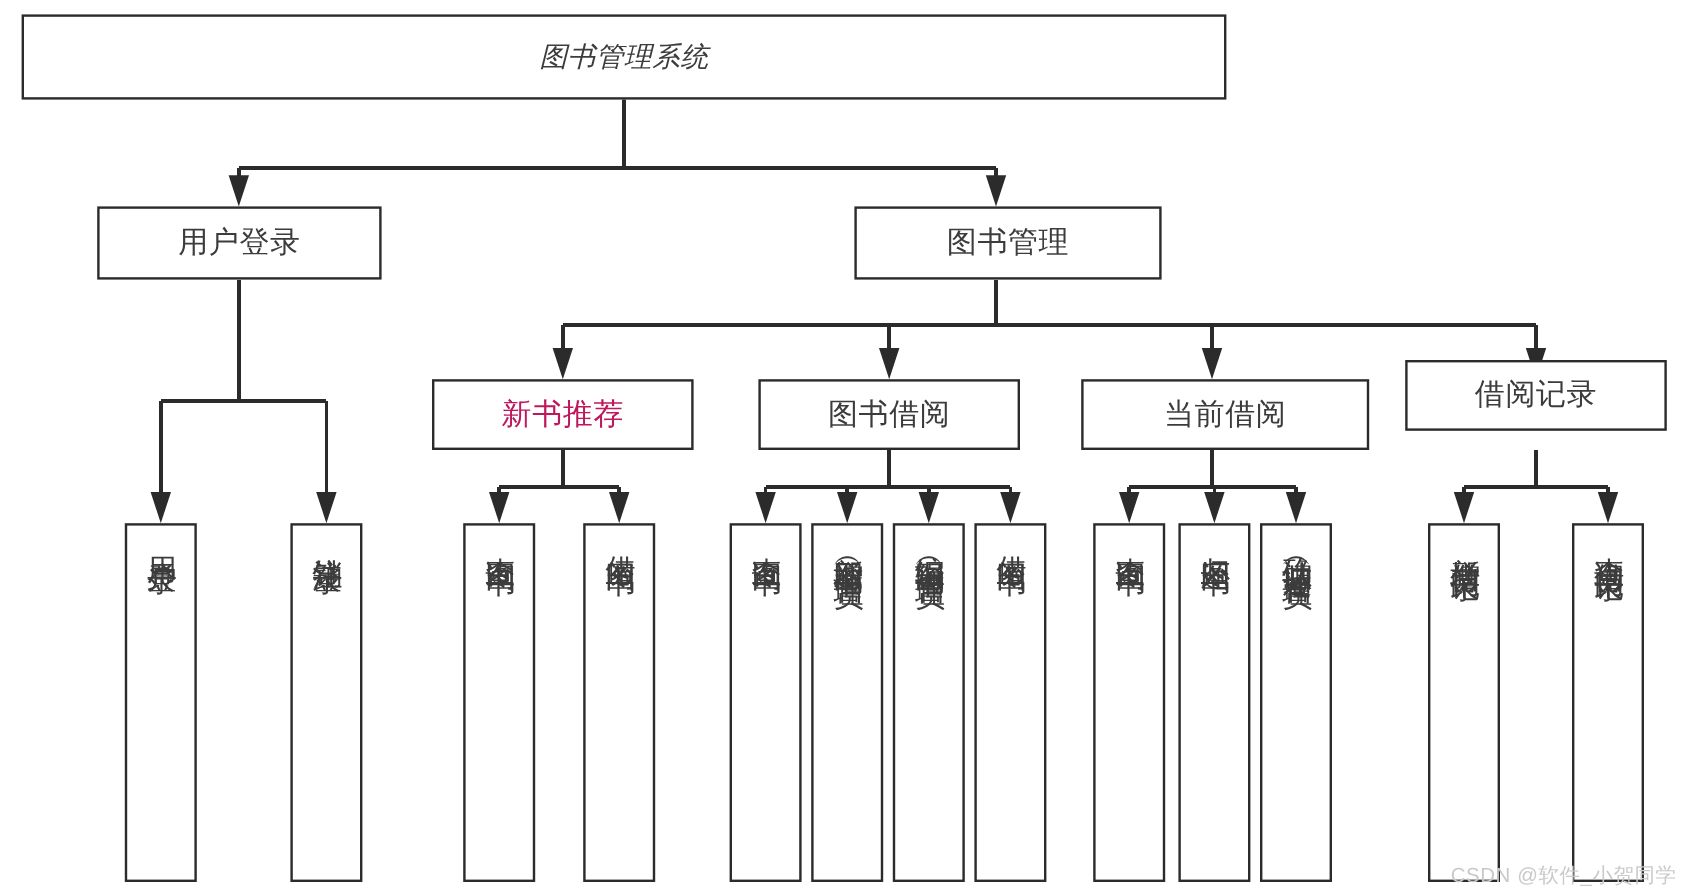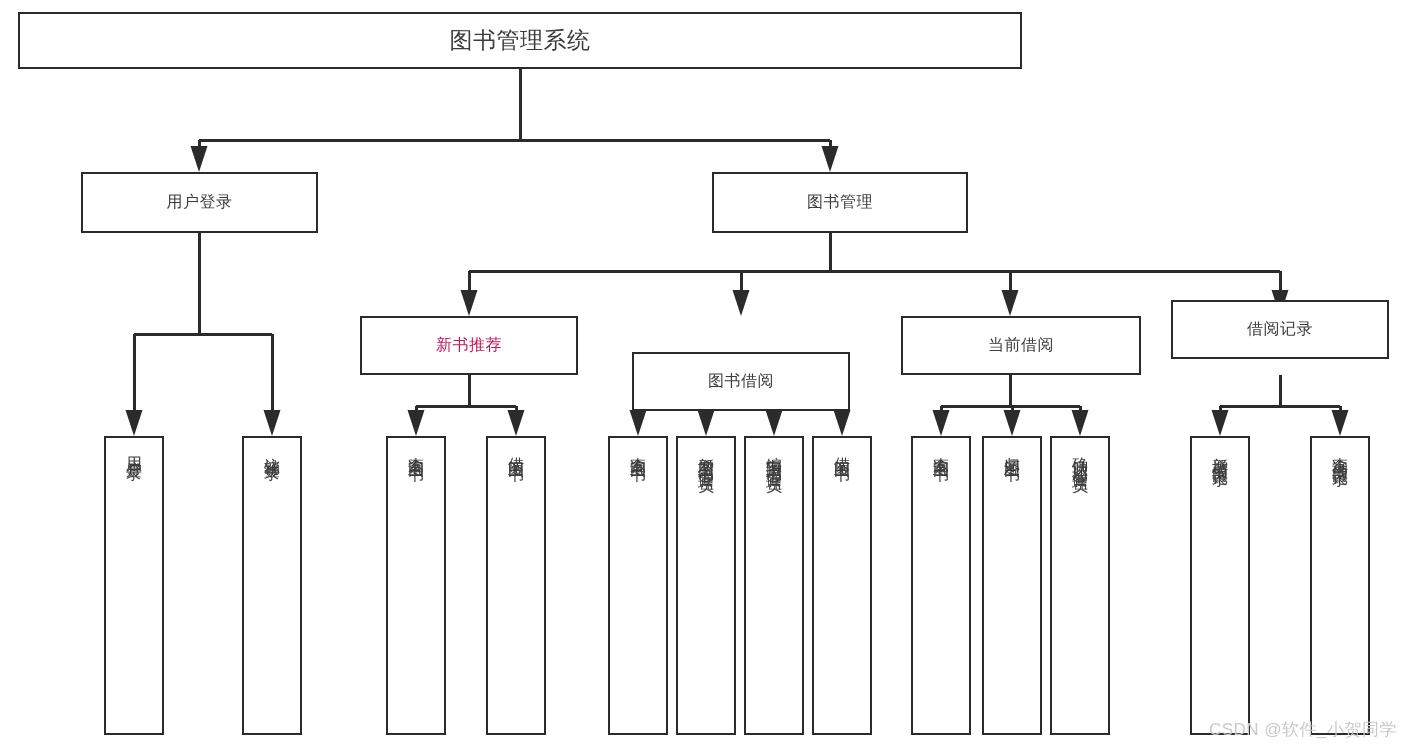--- a/index.html
+++ b/index.html
@@ -32,21 +32,21 @@
     box-sizing: border-box;
     background: #ffffff;
     border: 2.5px solid #2b2b2b;
     display: flex;
     align-items: center;
     justify-content: center;
     overflow: hidden;
   }
   .node-label {
     color: #3c3c3c;
-    font-size: 16px;
+    font-size: 25px;
     line-height: 1.18;
     letter-spacing: 0.5px;
     text-align: center;
     white-space: nowrap;
   }
   .node.vertical {
     align-items: flex-start;
     padding-top: 6px;
   }
   .node.vertical .node-label {
@@ -122,33 +122,33 @@
       <polygon points="1071.5,410 1088.5,410 1080,436" fill="#2b2b2b"></polygon>
       <line x1="1280" y1="375" x2="1280" y2="406" stroke="#2b2b2b" stroke-width="3" shape-rendering="crispEdges"></line>
       <line x1="1220" y1="406" x2="1340" y2="406" stroke="#2b2b2b" stroke-width="3" shape-rendering="crispEdges"></line>
       <line x1="1220" y1="406" x2="1220" y2="414" stroke="#2b2b2b" stroke-width="3" shape-rendering="crispEdges"></line>
       <polygon points="1211.5,410 1228.5,410 1220,436" fill="#2b2b2b"></polygon>
       <line x1="1340" y1="406" x2="1340" y2="414" stroke="#2b2b2b" stroke-width="3" shape-rendering="crispEdges"></line>
       <polygon points="1331.5,410 1348.5,410 1340,436" fill="#2b2b2b"></polygon>
     </svg>
 
   <div id="node-layer">
-      <div class="node root" style="left: 18px; top: 12px; width: 1004px; height: 57px; border-color: rgb(43, 43, 43); background: rgb(255, 255, 255);">
+      <div class="node root" style="left: 18px; top: 12px; width: 1004px; height: 71px; border-color: rgb(43, 43, 43); background: rgb(255, 255, 255); font-style: italic;">
         <span class="node-label" style="color: rgb(60, 60, 60);">图书管理系统</span>
       </div>
       <div class="node" style="left: 81px; top: 172px; width: 237px; height: 61px; border-color: rgb(43, 43, 43); background: rgb(255, 255, 255);">
         <span class="node-label" style="color: rgb(60, 60, 60);">用户登录</span>
       </div>
       <div class="node" style="left: 712px; top: 172px; width: 256px; height: 61px; border-color: rgb(43, 43, 43); background: rgb(255, 255, 255);">
         <span class="node-label" style="color: rgb(60, 60, 60);">图书管理</span>
       </div>
       <div class="node" style="left: 360px; top: 316px; width: 218px; height: 59px; border-color: rgb(43, 43, 43); background: rgb(255, 255, 255);">
         <span class="node-label" style="color: #be185d;">新书推荐</span>
       </div>
-      <div class="node" style="left: 632px; top: 316px; width: 218px; height: 59px; border-color: rgb(43, 43, 43); background: rgb(255, 255, 255); margin-top: 36px;">
+      <div class="node" style="left: 632px; top: 316px; width: 218px; height: 59px; border-color: rgb(43, 43, 43); background: rgb(255, 255, 255);">
         <span class="node-label" style="color: rgb(60, 60, 60);">图书借阅</span>
       </div>
       <div class="node" style="left: 901px; top: 316px; width: 240px; height: 59px; border-color: rgb(43, 43, 43); background: rgb(255, 255, 255);">
         <span class="node-label" style="color: rgb(60, 60, 60);">当前借阅</span>
       </div>
       <div class="node" style="left: 1171px; top: 300px; width: 218px; height: 59px; border-color: rgb(43, 43, 43); background: rgb(255, 255, 255);">
         <span class="node-label" style="color: rgb(60, 60, 60);">借阅记录</span>
       </div>
       <div class="node vertical" style="left: 104px; top: 436px; width: 60px; height: 299px; border-color: rgb(43, 43, 43); background: rgb(255, 255, 255);">
         <span class="node-label" style="color: rgb(60, 60, 60);">用户登录</span>

